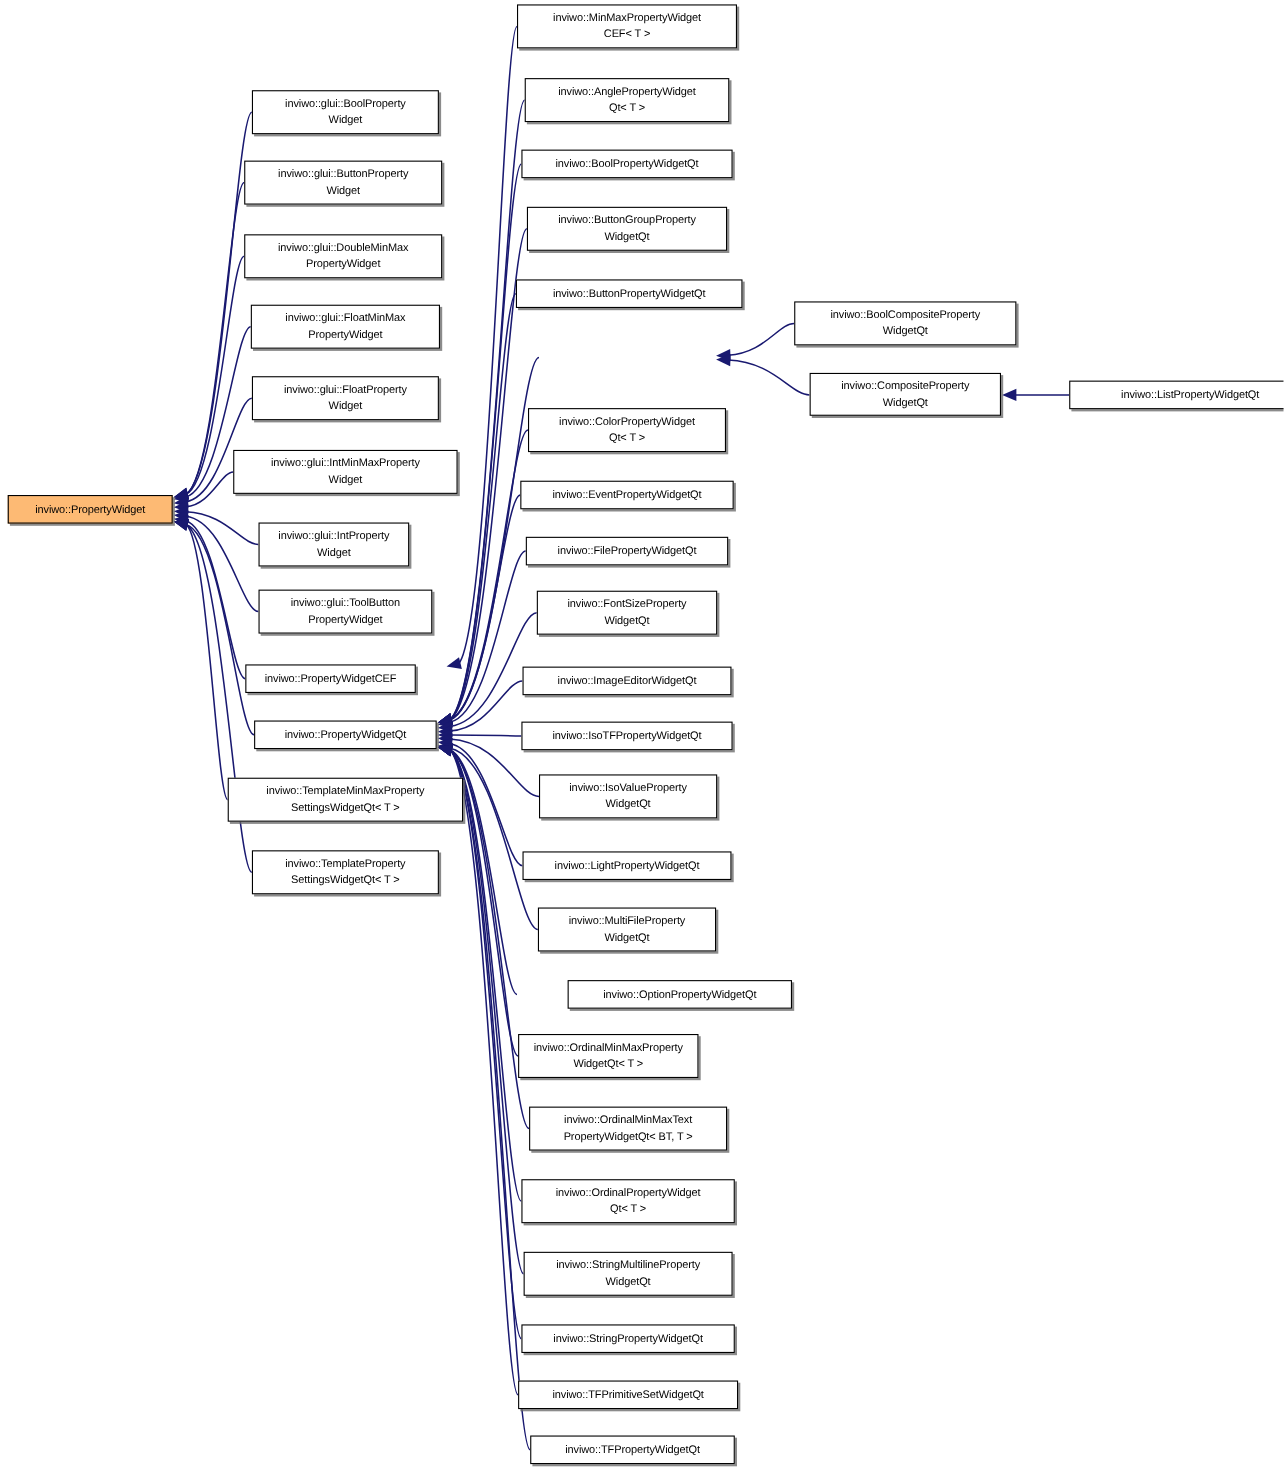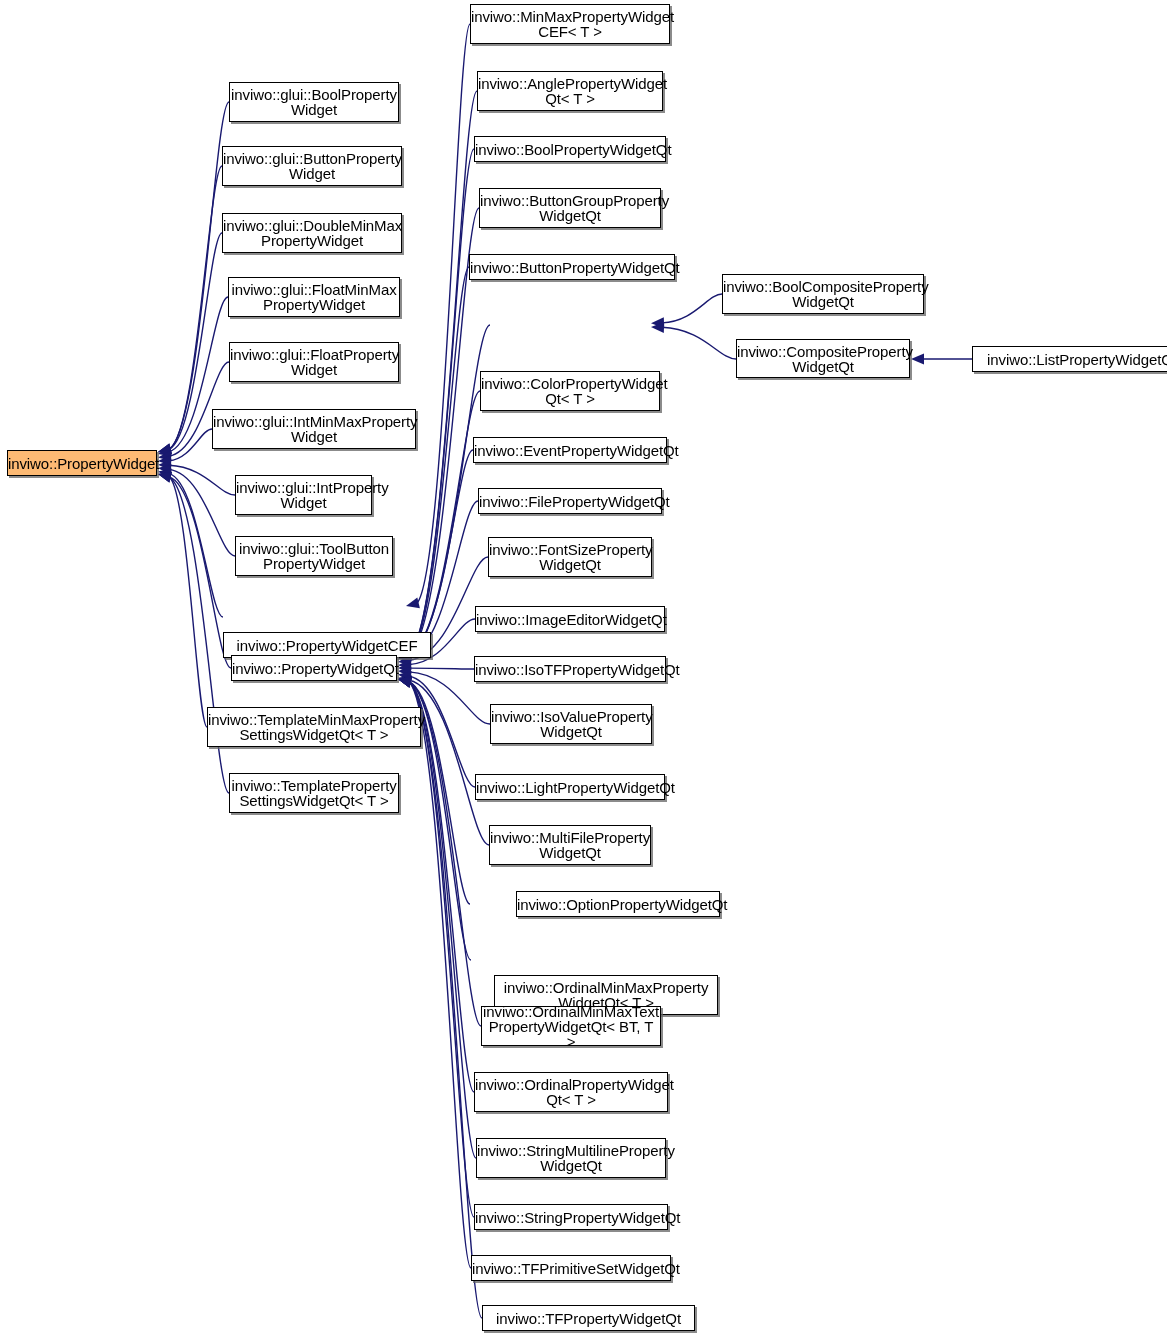--- a/index.html
+++ b/index.html
@@ -23,21 +23,21 @@
     width: 1167px;
     height: 1337px;
     pointer-events: none;
   }
   .node {
     position: absolute;
     box-sizing: border-box;
     border: 1px solid #000000;
     background: #ffffff;
     color: #000000;
-    font-size: 15px;
+    font-size: 10px;
     line-height: 15px;
     text-align: center;
     display: flex;
     align-items: center;
     justify-content: center;
     box-shadow: 2px 2px 0 0 rgba(100,100,100,0.75);
     white-space: pre-line;
     letter-spacing: -0.1px;
     z-index: 2;
   }
@@ -143,21 +143,21 @@
     <div class="node" style="left: 228px; top: 277px; width: 172px; height: 40px;"><span class="lbl">inviwo::glui::FloatMinMax
 PropertyWidget</span></div>
     <div class="node" style="left: 229px; top: 342px; width: 170px; height: 40px;"><span class="lbl">inviwo::glui::FloatProperty
 Widget</span></div>
     <div class="node" style="left: 212px; top: 409px; width: 204px; height: 40px;"><span class="lbl">inviwo::glui::IntMinMaxProperty
 Widget</span></div>
     <div class="node" style="left: 235px; top: 475px; width: 137px; height: 40px;"><span class="lbl">inviwo::glui::IntProperty
 Widget</span></div>
     <div class="node" style="left: 235px; top: 536px; width: 158px; height: 40px;"><span class="lbl">inviwo::glui::ToolButton
 PropertyWidget</span></div>
-    <div class="node" style="left: 223px; top: 632px; width: 208px; height: 26px; text-align: center;"><span class="lbl">inviwo::PropertyWidgetCEF</span></div>
+    <div class="node" style="left: 223px; top: 604px; width: 155px; height: 26px; text-align: center;"><span class="lbl">inviwo::PropertyWidgetCEF</span></div>
     <div class="node" style="left: 231px; top: 655px; width: 166px; height: 26px;"><span class="lbl">inviwo::PropertyWidgetQt</span></div>
     <div class="node" style="left: 207px; top: 707px; width: 214px; height: 40px; text-align: center;"><span class="lbl">inviwo::TemplateMinMaxProperty
 SettingsWidgetQt&lt; T &gt;</span></div>
     <div class="node" style="left: 229px; top: 773px; width: 170px; height: 40px;"><span class="lbl">inviwo::TemplateProperty
 SettingsWidgetQt&lt; T &gt;</span></div>
     <div class="node" style="left: 470px; top: 4px; width: 200px; height: 40px;"><span class="lbl">inviwo::MinMaxPropertyWidget
 CEF&lt; T &gt;</span></div>
     <div class="node" style="left: 477px; top: 71px; width: 186px; height: 40px;"><span class="lbl">inviwo::AnglePropertyWidget
 Qt&lt; T &gt;</span></div>
     <div class="node" style="left: 474px; top: 136px; width: 192px; height: 26px;"><span class="lbl">inviwo::BoolPropertyWidgetQt</span></div>
@@ -171,29 +171,29 @@
     <div class="node" style="left: 488px; top: 537px; width: 164px; height: 40px;"><span class="lbl">inviwo::FontSizeProperty
 WidgetQt</span></div>
     <div class="node" style="left: 475px; top: 606px; width: 190px; height: 26px;"><span class="lbl">inviwo::ImageEditorWidgetQt</span></div>
     <div class="node" style="left: 474px; top: 656px; width: 192px; height: 26px;"><span class="lbl">inviwo::IsoTFPropertyWidgetQt</span></div>
     <div class="node" style="left: 490px; top: 704px; width: 162px; height: 40px;"><span class="lbl">inviwo::IsoValueProperty
 WidgetQt</span></div>
     <div class="node" style="left: 475px; top: 774px; width: 190px; height: 26px;"><span class="lbl">inviwo::LightPropertyWidgetQt</span></div>
     <div class="node" style="left: 489px; top: 825px; width: 162px; height: 40px;"><span class="lbl">inviwo::MultiFileProperty
 WidgetQt</span></div>
     <div class="node" style="left: 470px; top: 891px; width: 204px; height: 26px; margin-left: 46px;"><span class="lbl">inviwo::OptionPropertyWidgetQt</span></div>
-    <div class="node" style="left: 494px; top: 940px; width: 224px; height: 40px; margin-top: 35px;"><span class="lbl">inviwo::OrdinalMinMaxProperty
+    <div class="node" style="left: 471px; top: 940px; width: 164px; height: 40px;"><span class="lbl">inviwo::OrdinalMinMaxProperty
 WidgetQt&lt; T &gt;</span></div>
     <div class="node" style="left: 481px; top: 1006px; width: 180px; height: 40px;"><span class="lbl">inviwo::OrdinalMinMaxText
 PropertyWidgetQt&lt; BT, T &gt;</span></div>
     <div class="node" style="left: 474px; top: 1072px; width: 194px; height: 40px;"><span class="lbl">inviwo::OrdinalPropertyWidget
 Qt&lt; T &gt;</span></div>
     <div class="node" style="left: 476px; top: 1138px; width: 190px; height: 40px;"><span class="lbl">inviwo::StringMultilineProperty
 WidgetQt</span></div>
     <div class="node" style="left: 474px; top: 1204px; width: 194px; height: 26px;"><span class="lbl">inviwo::StringPropertyWidgetQt</span></div>
     <div class="node" style="left: 471px; top: 1255px; width: 200px; height: 26px;"><span class="lbl">inviwo::TFPrimitiveSetWidgetQt</span></div>
-    <div class="node" style="left: 482px; top: 1305px; width: 213px; height: 26px;"><span class="lbl">inviwo::TFPropertyWidgetQt</span></div>
+    <div class="node" style="left: 482px; top: 1305px; width: 186px; height: 26px;"><span class="lbl">inviwo::TFPropertyWidgetQt</span></div>
     <div class="node" style="left: 722px; top: 274px; width: 202px; height: 40px;"><span class="lbl">inviwo::BoolCompositeProperty
 WidgetQt</span></div>
     <div class="node" style="left: 736px; top: 339px; width: 174px; height: 39px;"><span class="lbl">inviwo::CompositeProperty
 WidgetQt</span></div>
     <div class="node" style="left: 972px; top: 346px; width: 220px; height: 26px;"><span class="lbl">inviwo::ListPropertyWidgetQt</span></div>
   </div>
 
 </body></html>

